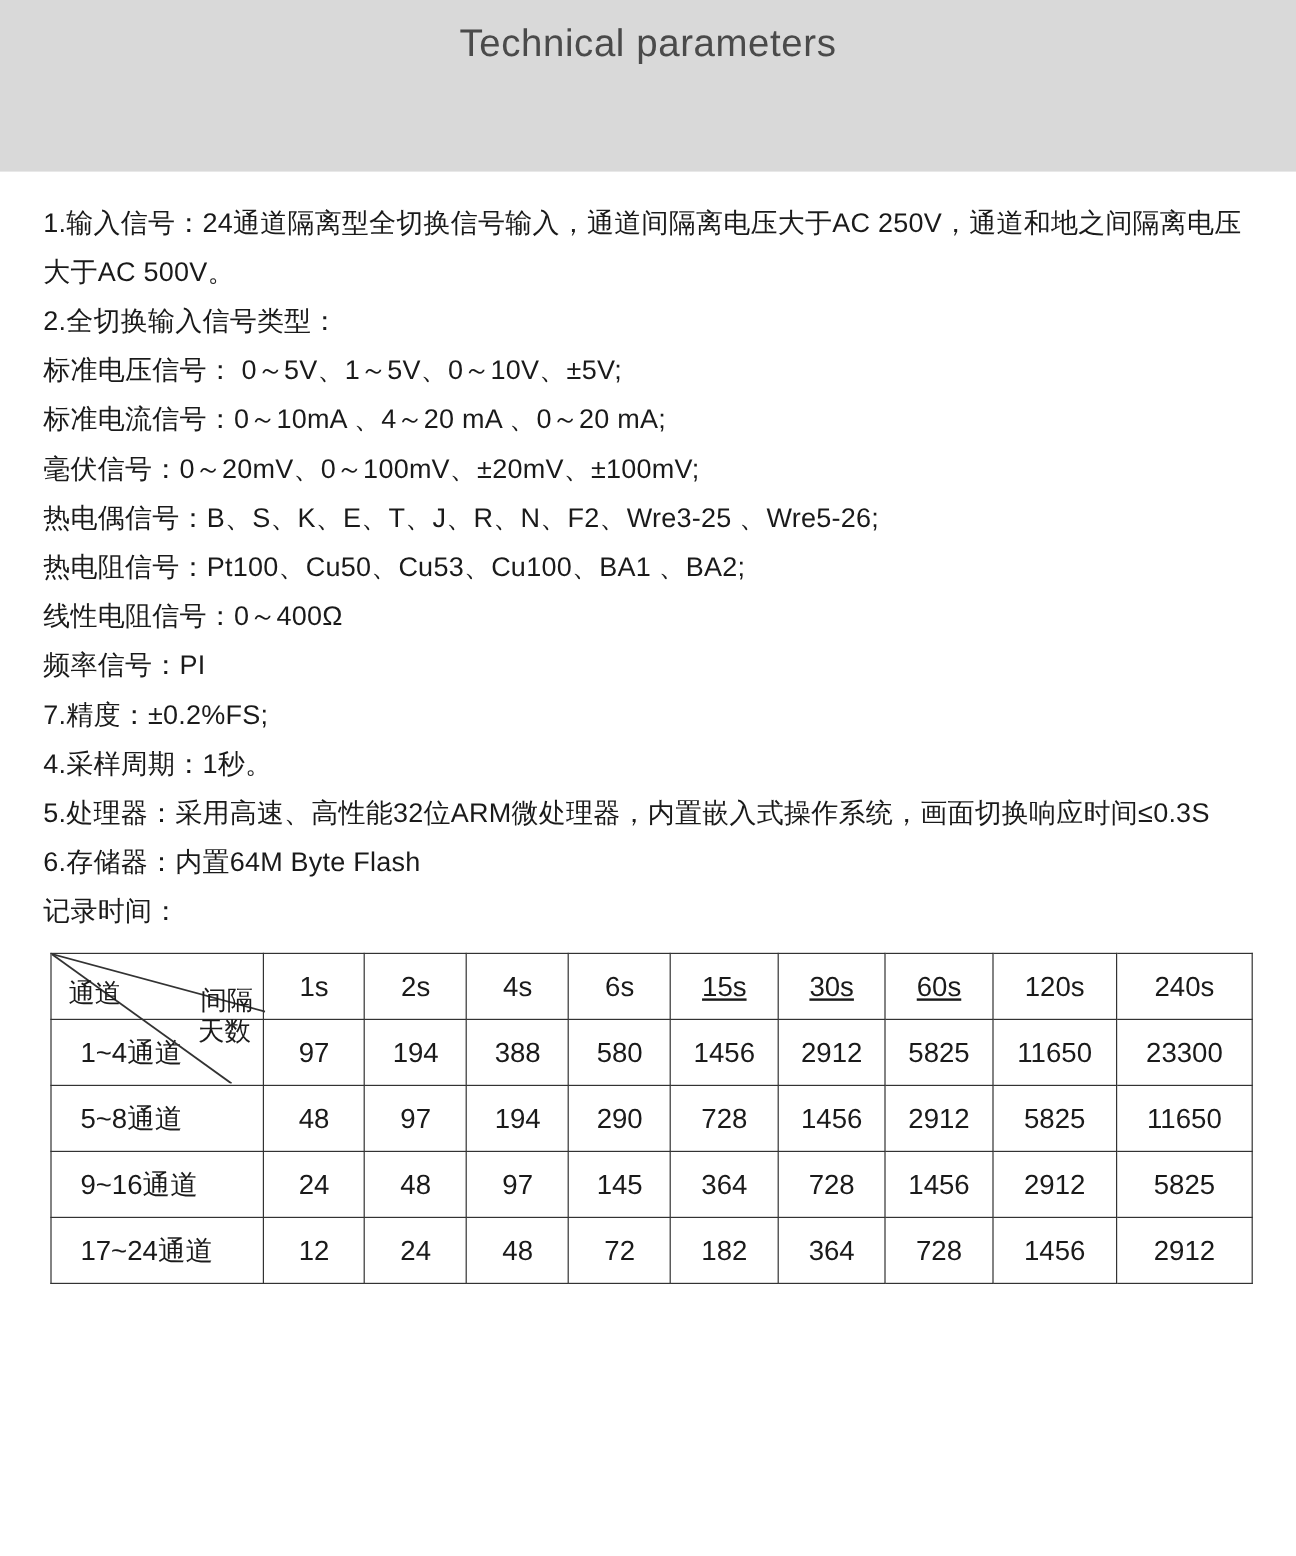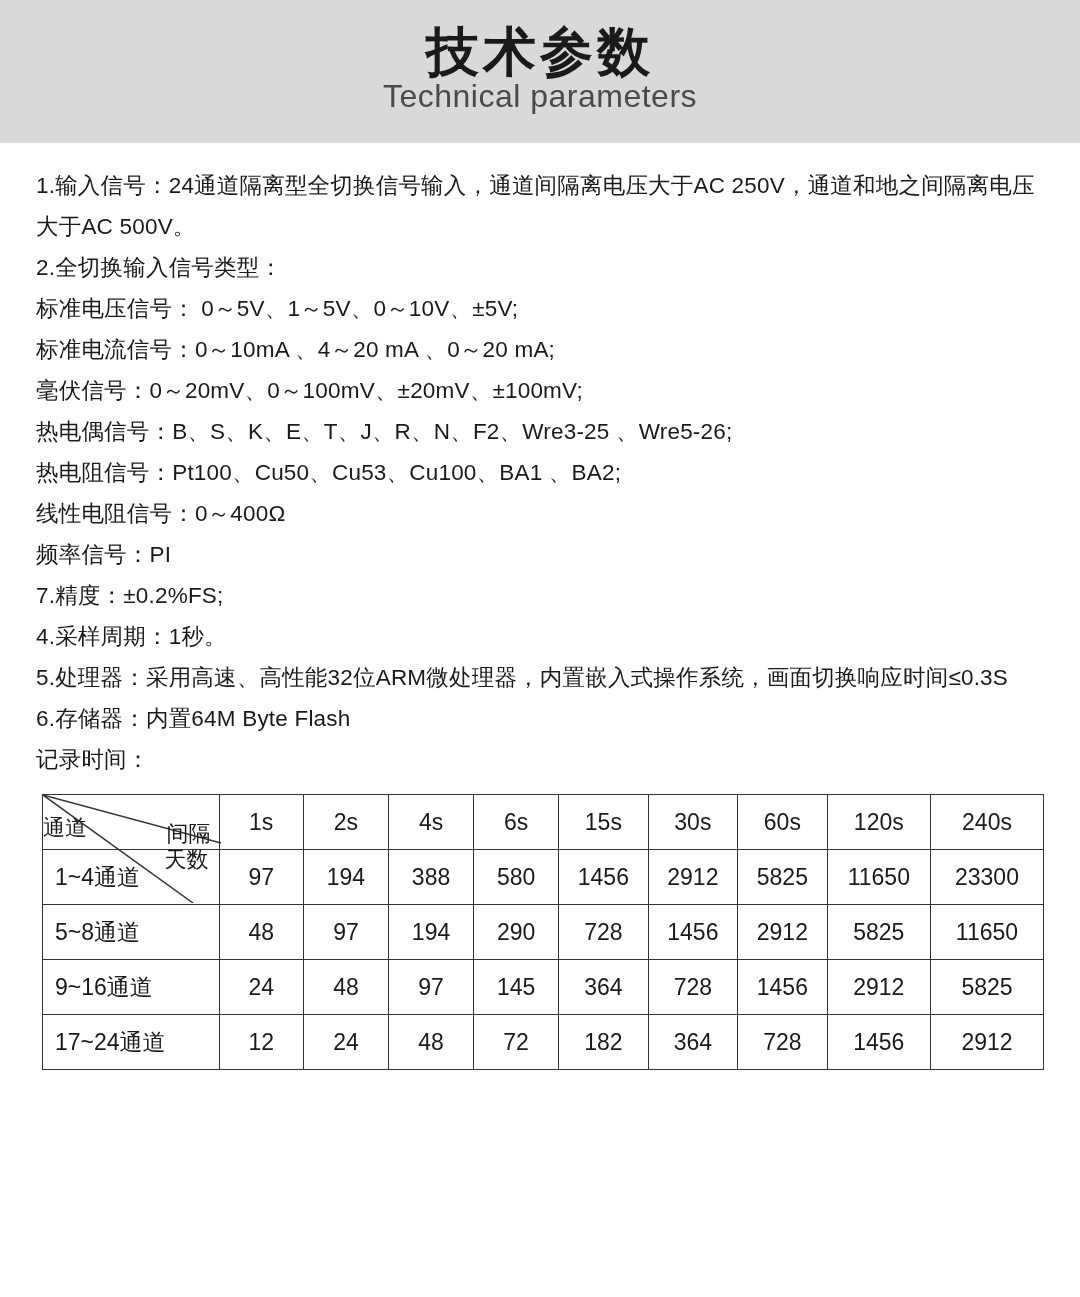--- a/index.html
+++ b/index.html
@@ -69,53 +69,52 @@
   table.spec td {
     border: 1.5px solid #333333;
     text-align: center;
     height: 54px;
     padding: 0 4px;
     color: #1a1a1a;
     white-space: nowrap;
   }
   table.spec td.rowhead {
     text-align: left;
-    padding-left: 12px;
+    padding-left: 24px;
   }
   .corner {
     position: relative;
     width: 178px;
     height: 108px;
     padding: 0 !important;
   }
   .corner svg {
     position: absolute;
     left: 0;
     top: 0;
   }
   .corner .lab {
     position: absolute;
     font-size: 22px;
     color: #1a1a1a;
   }
   .corner .lab-interval { top: 24px; right: 8px; }
   .corner .lab-days { top: 50px; right: 10px; }
-  .corner .lab-channel { bottom: 6px; left: 0; }
+  .corner .lab-channel { bottom: 6px; left: 14px; }
   .c-w { width: 78px; }
-  .c-w2 { width: 82px; }
+  .c-w2 { width: 82px; text-decoration: underline; }
   .c-w3 { width: 96px; }
   .c-w4 { width: 106px; }
 </style>
 </head>
 <body>
 
 <div class="page">
 
   <div class="banner">
-    <div class="banner-title">技术参数</div>
     <div class="banner-sub">Technical parameters</div>
   </div>
 
   <div class="content">
     <p class="para">1.输入信号：24通道隔离型全切换信号输入，通道间隔离电压大于AC 250V，通道和地之间隔离电压大于AC 500V。</p>
     <p class="para">2.全切换输入信号类型：</p>
     <p class="para">标准电压信号： 0～5V、1～5V、0～10V、±5V;</p>
     <p class="para">标准电流信号：0～10mA 、4～20 mA 、0～20 mA;</p>
     <p class="para">毫伏信号：0～20mV、0～100mV、±20mV、±100mV;</p>
     <p class="para">热电偶信号：B、S、K、E、T、J、R、N、F2、Wre3-25 、Wre5-26;</p>

